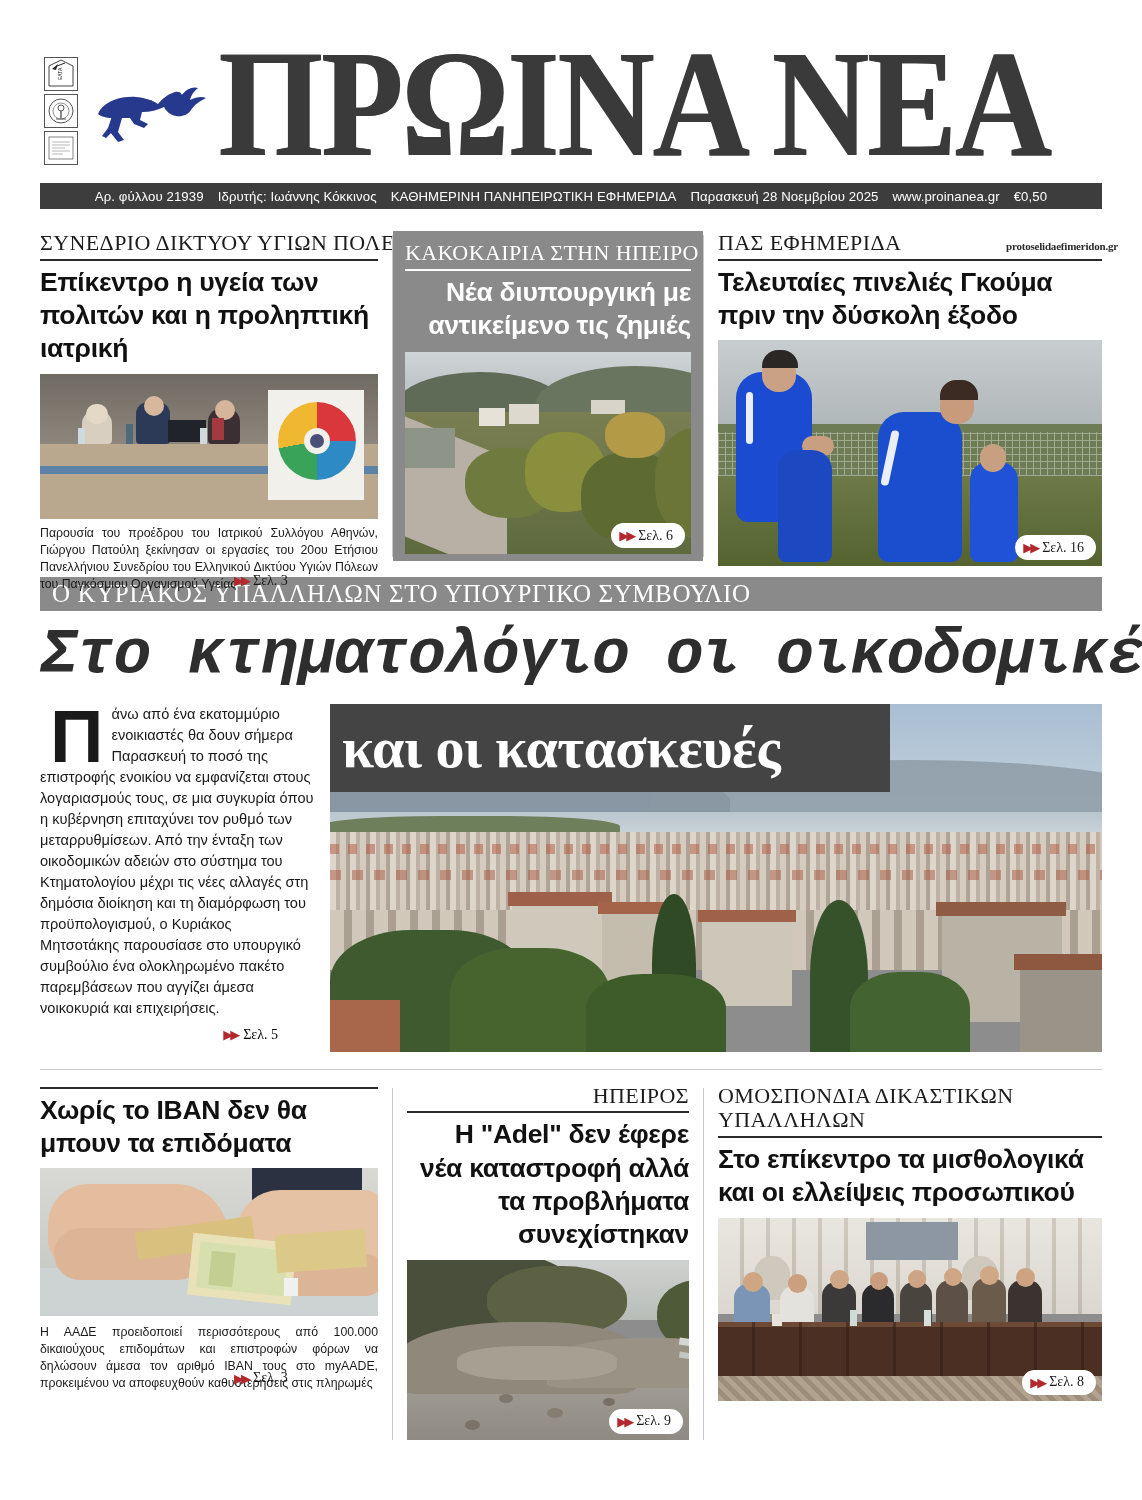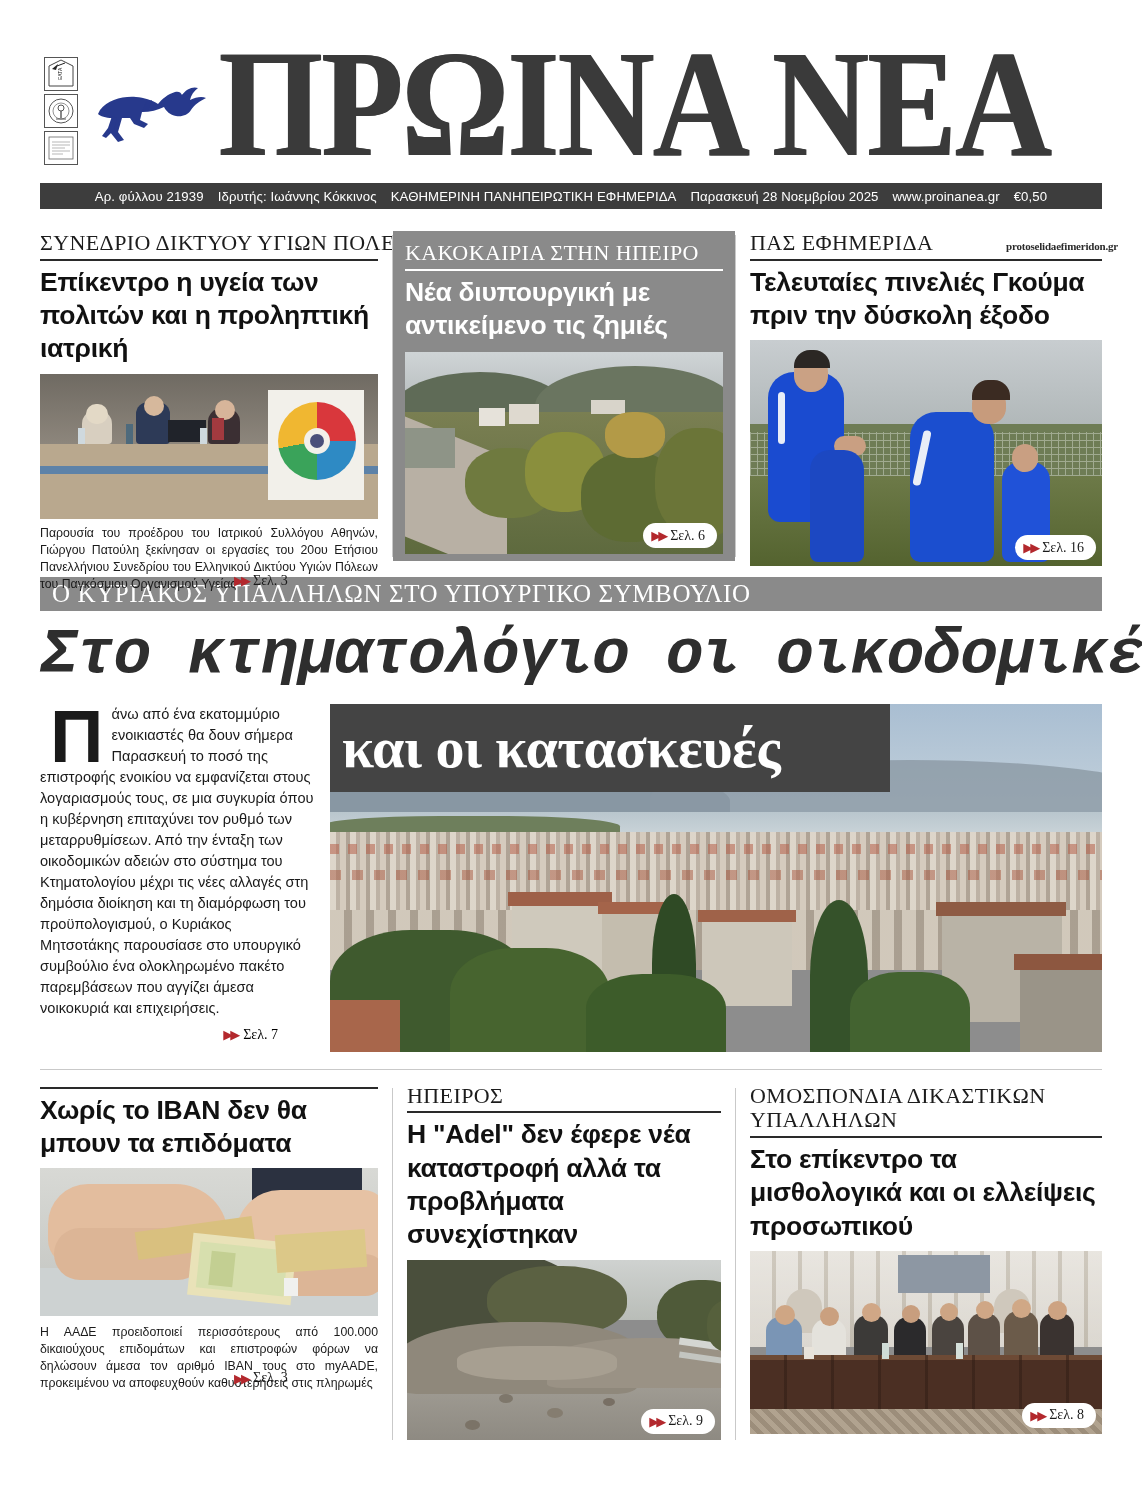--- a/index.html
+++ b/index.html
@@ -98,21 +98,21 @@
 
   
   .top-row {
     display: flex;
     margin-top: 22px;
     height: 330px;
     position: relative;
   }
 
   .col-left   { width: 352px; padding-right: 14px; }
-  .col-mid    { width: 342px; }
+  .col-mid    { width: 310px; text-align: right; }
   .col-right  { width: 352px; padding-left: 14px; flex: 1; }
 
   .vdiv {
     width: 1px;
     background: #c9c9c9;
     margin: 4px 0 4px 0;
     align-self: stretch;
   }
 
   
@@ -505,21 +505,21 @@
     <div class="main-headline">Στο κτηματολόγιο οι οικοδομικές άδειες</div>
 
     <div class="main-body">
 
       <div class="main-text-col">
         <div class="main-text">
           <span class="dropcap">Π</span><span>άνω από ένα εκατομμύριο ενοικιαστές θα δουν σήμερα Παρασκευή το ποσό της επιστροφής ενοικίου να εμφανίζεται στους λογαριασμούς τους, σε μια συγκυρία όπου η κυβέρνηση επιταχύνει τον ρυθμό των μεταρρυθμίσεων. Από την ένταξη των οικοδομικών αδειών στο σύστημα του Κτηματολογίου μέχρι τις νέες αλλαγές στη δημόσια διοίκηση και τη διαμόρφωση του προϋπολογισμού, ο Κυριάκος Μητσοτάκης παρουσίασε στο υπουργικό συμβούλιο ένα ολοκληρωμένο πακέτο παρεμβάσεων που αγγίζει άμεσα νοικοκυριά και επιχειρήσεις.</span>
         </div>
         <div class="main-sel">
           <span class="arrows">▶▶</span>
-          <span>Σελ. 7</span>
+          <span>Σελ. 5</span>
         </div>
       </div>
 
       <div class="main-photo-col">
         <div class="photo" style="height:348px;margin-top:0;">
 
           <div class="layer" style="left:0;top:0;right:0;height:118px;background:linear-gradient(#a9bed2,#c6d3dc);"></div>
 
           <div class="layer" style="left:-20px;top:62px;width:420px;height:70px;background:#7e8d99;border-radius:50% 50% 0 0;opacity:.85;"></div>
           <div class="layer" style="left:320px;top:56px;width:520px;height:76px;background:#8b98a4;border-radius:50% 50% 0 0;opacity:.8;"></div>

